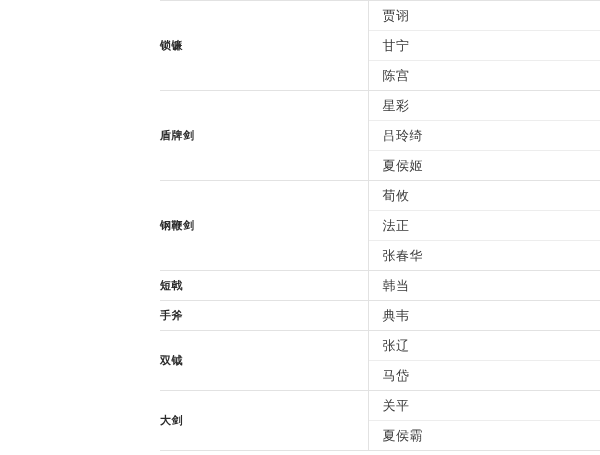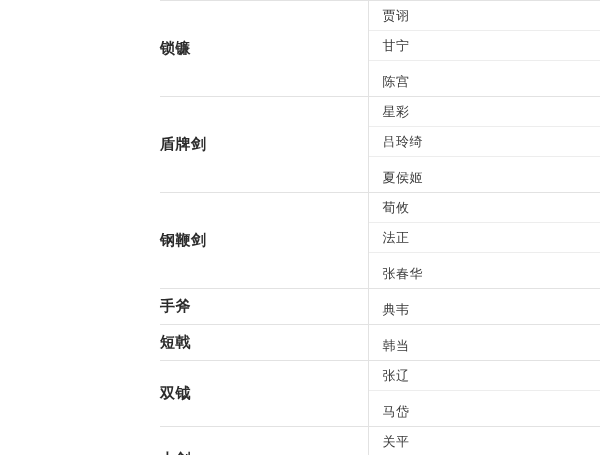--- a/index.html
+++ b/index.html
@@ -36,21 +36,21 @@
   table.weapon-table td {
     border-top: 1px solid #e2e2e2;
     border-bottom: 1px solid #e2e2e2;
     padding: 0;
     vertical-align: middle;
     background: #ffffff;
   }
   td.weapon-cell {
     border-right: 1px solid #e2e2e2;
     padding-left: 12px;
-    font-size: 15px;
+    font-size: 11px;
     color: #2b2b2b;
     font-weight: bold;
     letter-spacing: 0.5px;
   }
   td.char-cell {
     padding: 0;
   }
   .char-list {
     display: block;
   }
@@ -60,21 +60,20 @@
     padding-left: 14px;
     font-size: 13px;
     color: #3a3a3a;
     border-bottom: 1px solid #ededed;
     letter-spacing: 0.5px;
     white-space: nowrap;
     overflow: hidden;
   }
   .char-item.last {
     border-bottom: none;
-    margin-top: 6px;
   }
   
   .gutter {
     position: absolute;
     left: 0;
     top: 0;
     width: 160px;
     height: 455px;
     background: #ffffff;
   }
@@ -116,32 +115,32 @@
             <td class="weapon-cell">钢鞭剑</td>
             <td class="char-cell">
               <div class="char-list">
                 <div class="char-item">荀攸</div>
                 <div class="char-item">法正</div>
                 <div class="char-item last">张春华</div>
               </div>
             </td>
           </tr>
           <tr>
+            <td class="weapon-cell">短戟</td>
+            <td class="char-cell">
+              <div class="char-list">
+                <div class="char-item last">韩当</div>
+              </div>
+            </td>
+          </tr>
+          <tr>
             <td class="weapon-cell">手斧</td>
             <td class="char-cell">
               <div class="char-list">
                 <div class="char-item last">典韦</div>
-              </div>
-            </td>
-          </tr>
-          <tr>
-            <td class="weapon-cell">短戟</td>
-            <td class="char-cell">
-              <div class="char-list">
-                <div class="char-item last">韩当</div>
               </div>
             </td>
           </tr>
           <tr>
             <td class="weapon-cell">双钺</td>
             <td class="char-cell">
               <div class="char-list">
                 <div class="char-item">张辽</div>
                 <div class="char-item last">马岱</div>
               </div>

